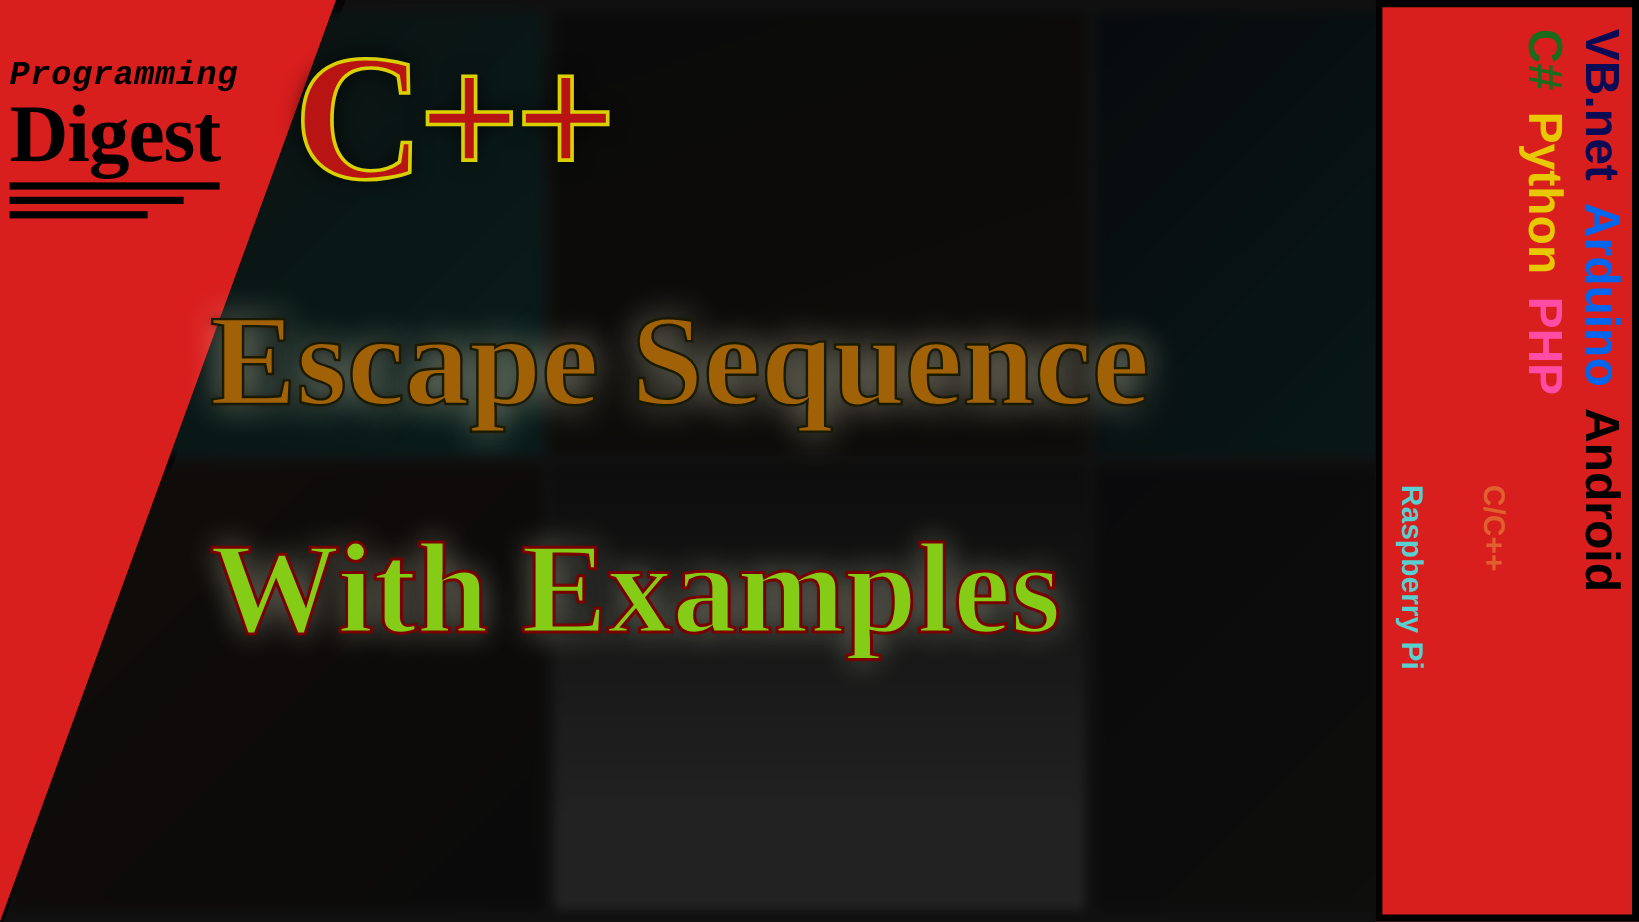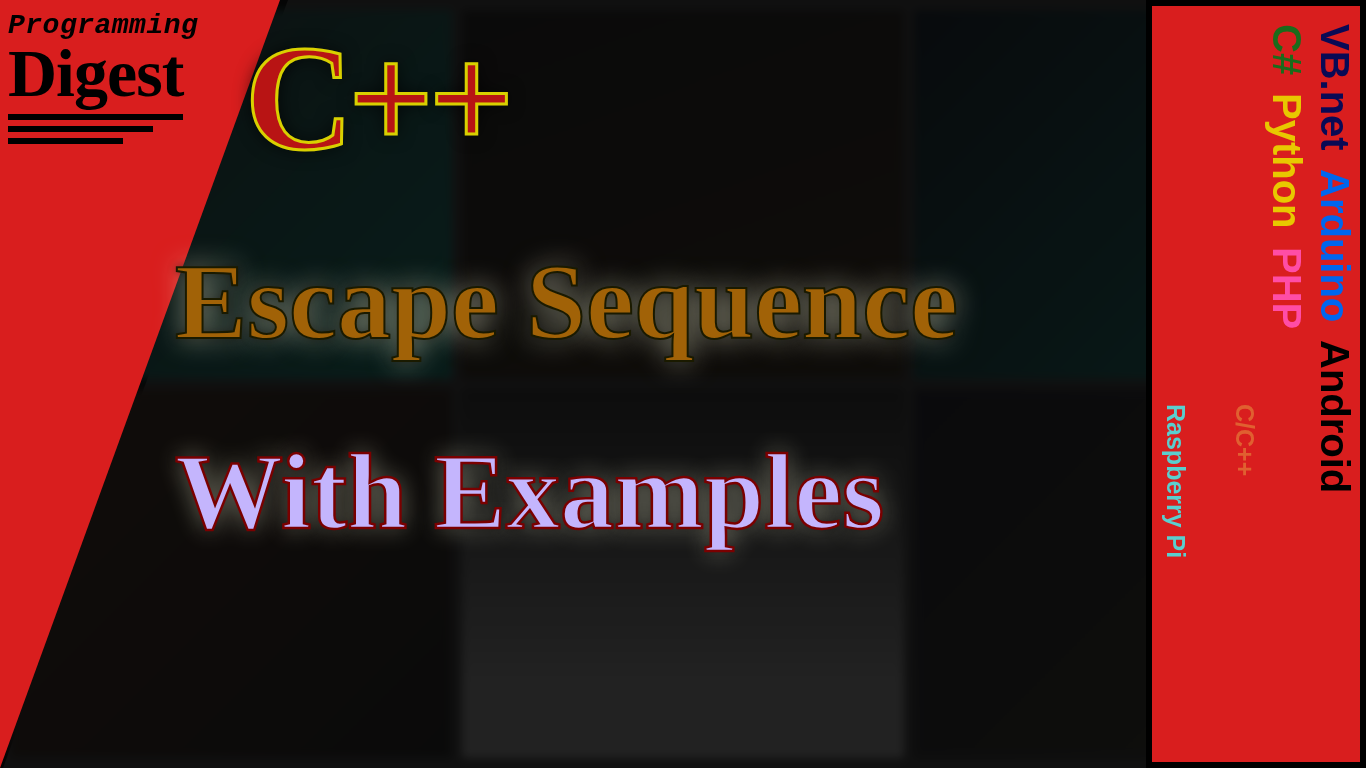--- a/index.html
+++ b/index.html
@@ -65,20 +65,21 @@
       left: 8px;
       z-index: 5;
     }
     .logo-programming {
       font-family: 'Courier New', monospace;
       font-weight: bold;
       font-style: italic;
       font-size: 28px;
       color: #000;
       letter-spacing: 0.5px;
+      margin-top: 38px;
     }
     .logo-digest {
       font-family: Georgia, serif;
       font-weight: 900;
       font-size: 68px;
       color: #000;
       line-height: 0.95;
       letter-spacing: -1px;
     }
     .logo-lines {
@@ -116,21 +117,21 @@
       text-shadow: 0 0 28px rgba(255,255,220,0.55), 0 0 8px rgba(0,0,0,0.9);
       letter-spacing: 0px;
     }
     .with-examples {
       position: absolute;
       top: 430px;
       left: 175px;
       font-family: Georgia, serif;
       font-weight: 900;
       font-size: 108px;
-      color: #c4b5fd;
+      color: #84cc16;
       -webkit-text-stroke: 2.5px #7a0000;
       text-shadow: 0 0 25px rgba(255,255,220,0.45), 0 0 8px rgba(0,0,0,0.9);
       letter-spacing: 0px;
     }
     .right-band {
       position: absolute;
       top: 0;
       right: 0;
       width: 220px;
       height: 768px;

